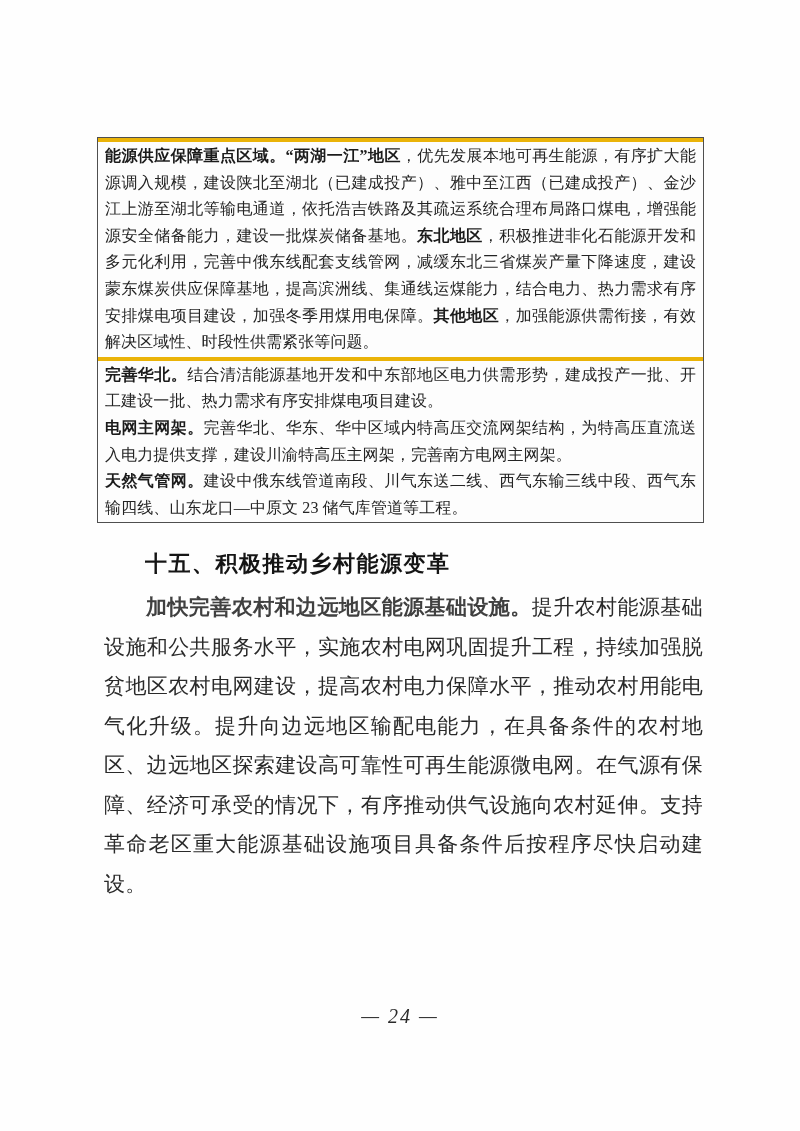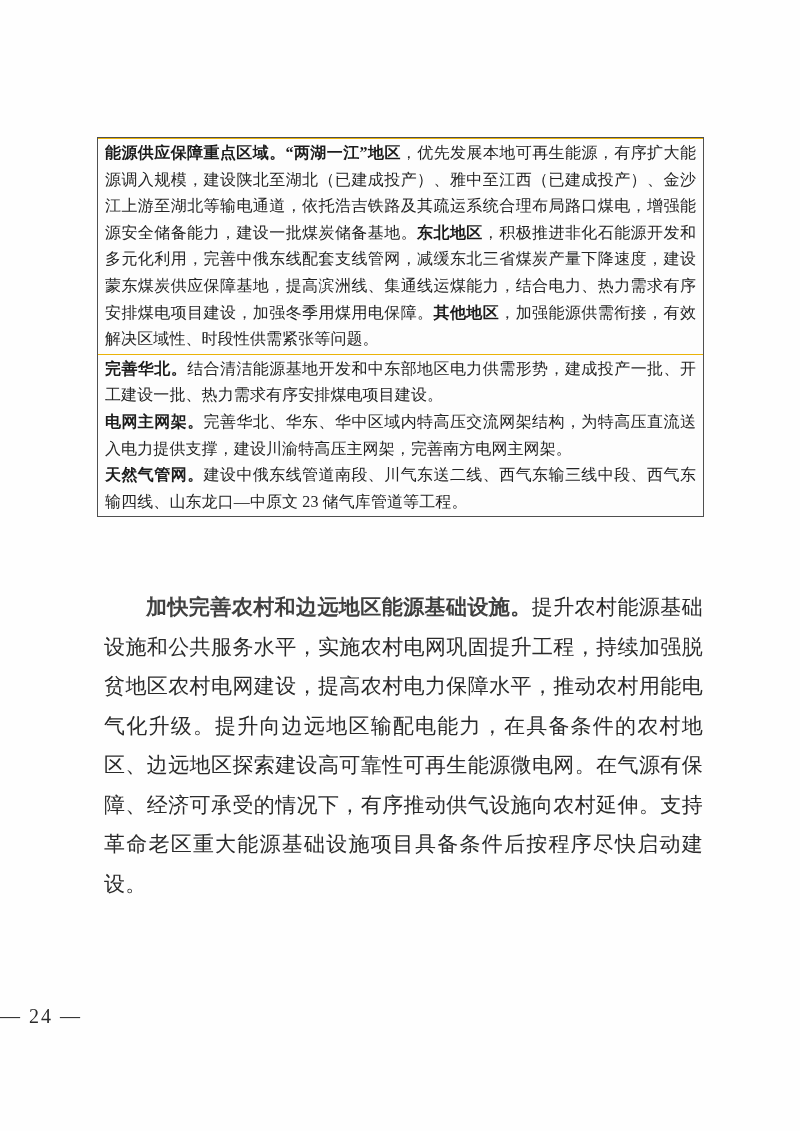--- a/index.html
+++ b/index.html
@@ -39,21 +39,21 @@
     box-sizing: border-box;
   }
   .t-row p {
     margin: 0;
     text-indent: 0;
   }
   .t-row-1 {
     line-height: 27px;
   }
   .t-row-2, .t-row-3 {
-    border-top: 1px solid #eab308;
+    border-top: 4px solid #eab308;
   }
   .t-row b {
     font-weight: bold;
     color: #1b1b1b;
   }
   
   .section-heading {
     position: absolute;
     left: 145px;
     top: 549px;
@@ -85,42 +85,44 @@
   .body-text b {
     font-weight: bold;
     color: #404040;
   }
   
   .page-number {
     position: absolute;
     left: 0;
     top: 1005px;
     width: 100%;
-    text-align: left;
+    text-align: center;
     font-size: 20px;
     letter-spacing: 2px;
     color: #2a2a2a;
+    font-style: italic;
   }
 </style>
 </head>
 <body>
 
 <div class="page">
 
   <div class="doc-table">
     <div class="t-row t-row-2">
         <p><b>能源供应保障重点区域。“两湖一江”地区</b><span>，优先发展本地可再生能源，有序扩大能源调入规模，建设陕北至湖北（已建成投产）、雅中至江西（已建成投产）、金沙江上游至湖北等输电通道，依托浩吉铁路及其疏运系统合理布局路口煤电，增强能源安全储备能力，建设一批煤炭储备基地。</span><b>东北地区</b><span>，积极推进非化石能源开发和多元化利用，完善中俄东线配套支线管网，减缓东北三省煤炭产量下降速度，建设蒙东煤炭供应保障基地，提高滨洲线、集通线运煤能力，结合电力、热力需求有序安排煤电项目建设，加强冬季用煤用电保障。</span><b>其他地区</b><span>，加强能源供需衔接，有效解决区域性、时段性供需紧张等问题。</span></p>
       </div>
     <div class="t-row t-row-3">
         <p><b>完善华北。</b><span>结合清洁能源基地开发和中东部地区电力供需形势，建成投产一批、开工建设一批、热力需求有序安排煤电项目建设。</span></p>
         <p><b>电网主网架。</b><span>完善华北、华东、华中区域内特高压交流网架结构，为特高压直流送入电力提供支撑，建设川渝特高压主网架，完善南方电网主网架。</span></p>
         <p><b>天然气管网。</b><span>建设中俄东线管道南段、川气东送二线、西气东输三线中段、西气东输四线、山东龙口—中原文 23 储气库管道等工程。</span></p>
       </div>
   </div>
 
+  <h2 class="section-heading">十五、积极推动乡村能源变革</h2>
 
   <div class="body-text">
       <p><b>加快完善农村和边远地区能源基础设施。</b><span>提升农村能源基础设施和公共服务水平，实施农村电网巩固提升工程，持续加强脱贫地区农村电网建设，提高农村电力保障水平，推动农村用能电气化升级。提升向边远地区输配电能力，在具备条件的农村地区、边远地区探索建设高可靠性可再生能源微电网。在气源有保障、经济可承受的情况下，有序推动供气设施向农村延伸。支持革命老区重大能源基础设施项目具备条件后按程序尽快启动建设。</span></p>
     </div>
 
   <div class="page-number">— 24 —</div>
 
 </div>
 
 </body></html>

